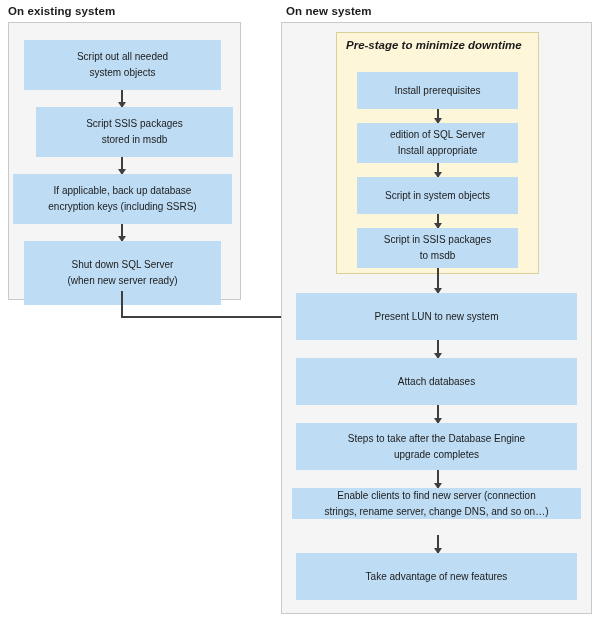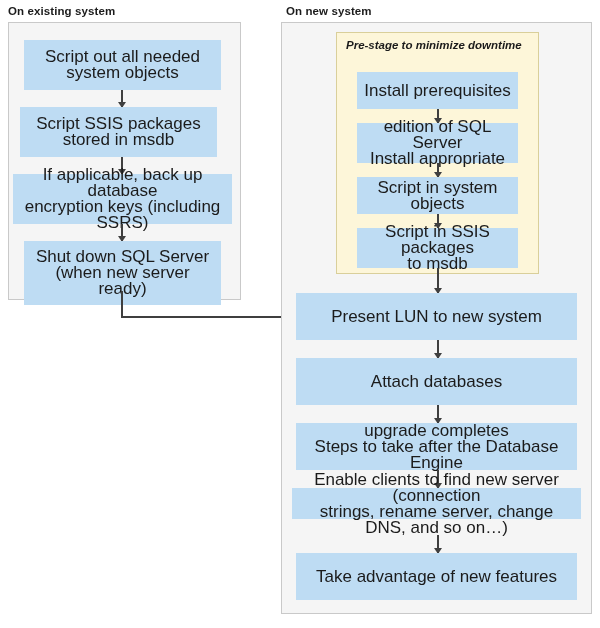--- a/index.html
+++ b/index.html
@@ -67,21 +67,21 @@
 
   
   .node {
     position: absolute;
     background: #bedcf3;
     box-sizing: border-box;
     display: flex;
     align-items: center;
     justify-content: center;
     text-align: center;
-    font-size: 17px;
+    font-size: 10px;
     line-height: 16px;
     color: #1b1b1b;
     padding: 7px 6px;
   }
   .node span { display: block; }
 
   
   .arrow {
     position: absolute;
     width: 1.5px;
@@ -131,21 +131,21 @@
   <div class="panel" id="panel-existing"></div>
 
   <div class="node" style="left:24px; top:40px; width:197px; height:50px;">
     <span>
       <span>Script out all needed</span>
       <span>system objects</span>
     </span>
   </div>
   <div class="arrow" style="left:121px; top:90px; height:17px;"></div>
 
-  <div class="node" style="left:20px; top:107px; width:197px; height:50px;">
+  <div class="node" style="left:36px; top:107px; width:197px; height:50px;">
     <span>
       <span>Script SSIS packages</span>
       <span>stored in msdb</span>
     </span>
   </div>
   <div class="arrow" style="left:121px; top:157px; height:17px;"></div>
 
   <div class="node" style="left:13px; top:174px; width:219px; height:50px;">
     <span>
       <span>If applicable, back up database</span>
@@ -210,22 +210,22 @@
 
   <div class="node" style="left:296px; top:358px; width:281px; height:47px;">
     <span>
       <span>Attach databases</span>
     </span>
   </div>
   <div class="arrow" style="left:437px; top:405px; height:18px;"></div>
 
   <div class="node" style="left:296px; top:423px; width:281px; height:47px;">
     <span>
+      <span>Steps to take after the Database Engine</span>
       <span>upgrade completes</span>
-      <span>Steps to take after the Database Engine</span>
     </span>
   </div>
   <div class="arrow" style="left:437px; top:470px; height:18px;"></div>
 
   <div class="node" style="left:292px; top:488px; width:289px; height:31px;">
     <span>
       <span>Enable clients to find new server (connection</span>
       <span>strings, rename server, change DNS, and so on…)</span>
     </span>
   </div>

